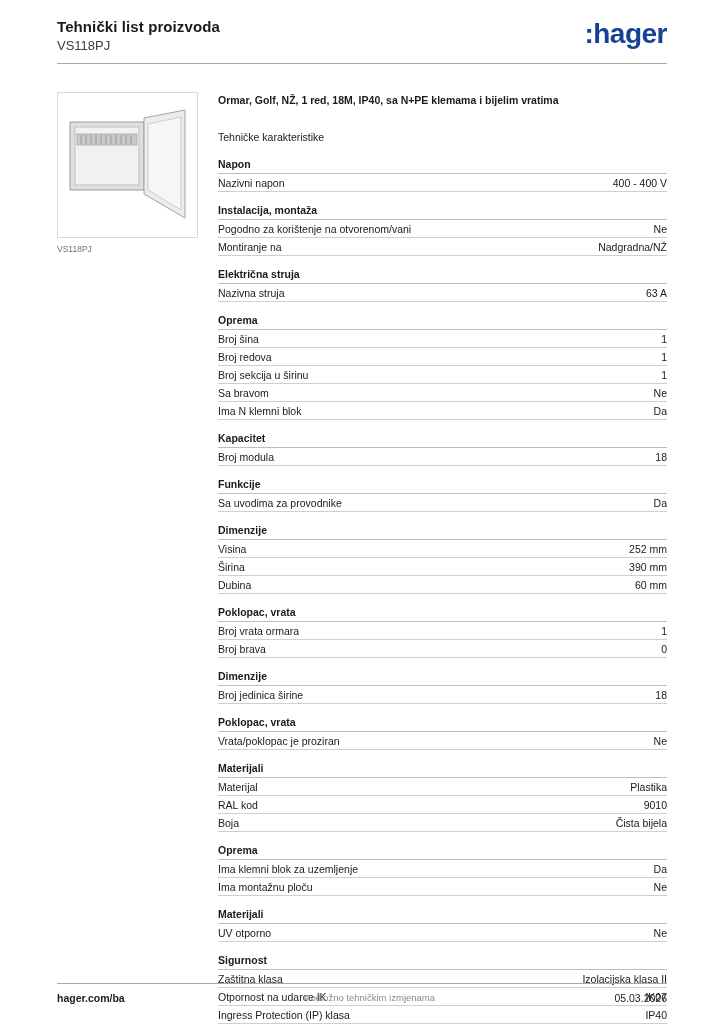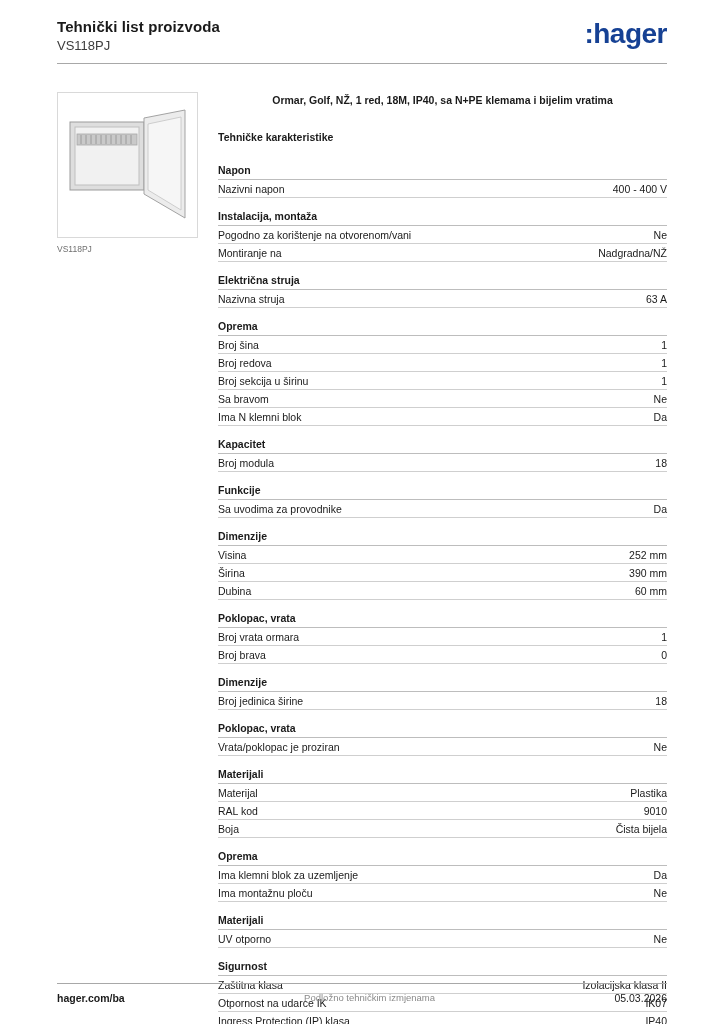--- a/index.html
+++ b/index.html
@@ -76,26 +76,25 @@
     color: #6f6f6f;
     margin-top: 6px;
   }
 
   
   .product-title {
     font-size: 10.5px;
     font-weight: bold;
     margin: 2px 0 24px 0;
     line-height: 1.25;
-    text-align: center;
   }
   .tech-heading {
     font-size: 10.5px;
-    font-weight: bold;
-    margin: 0 0 20px 0;
+    font-weight: normal;
+    margin: 0 0 14px 0;
   }
 
   
   .spec-section { margin-bottom: 11px; }
   .spec-heading {
     font-size: 10.5px;
     font-weight: bold;
     margin: 0;
     padding: 1px 0 3px 0;
     border-bottom: 1px solid #bdbdbd;

